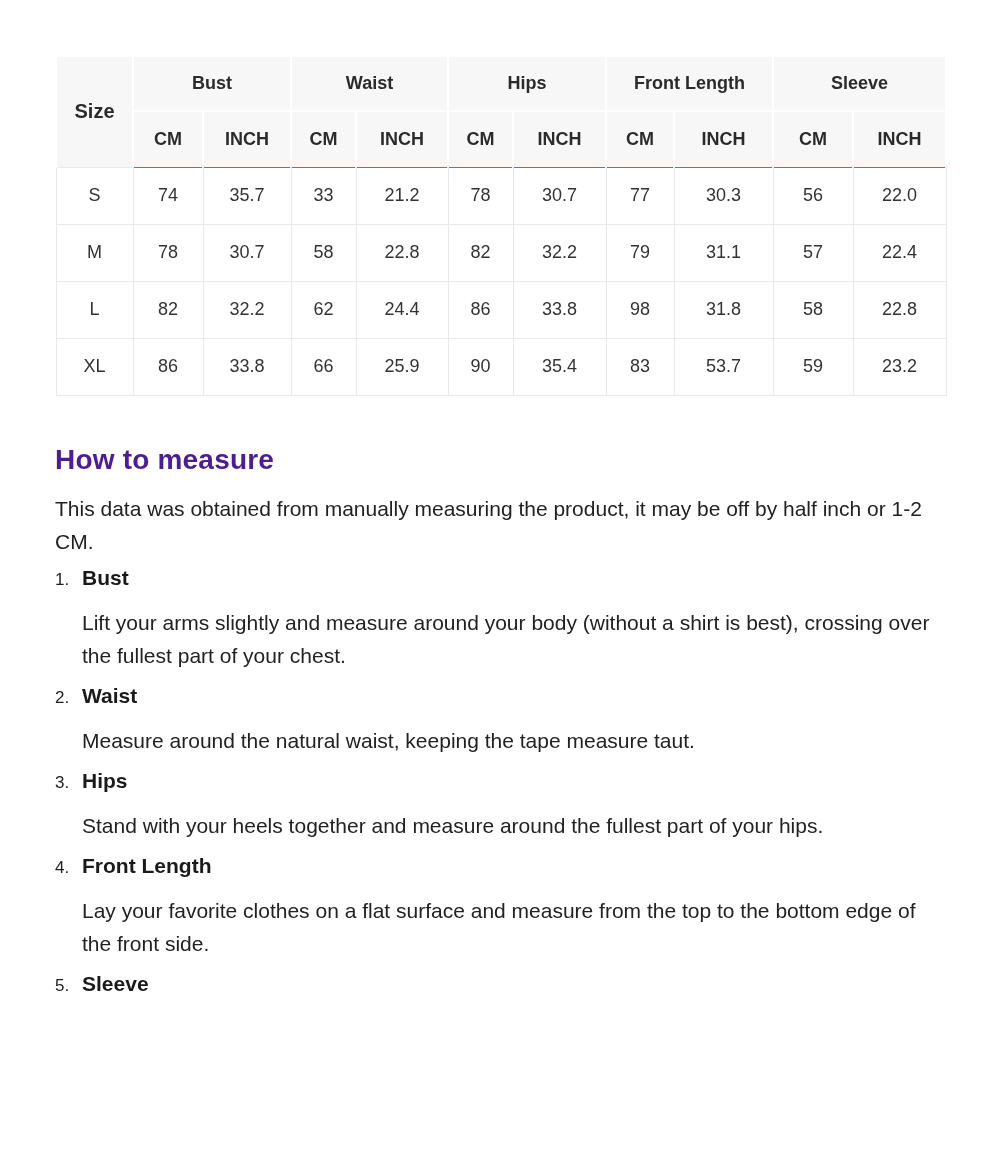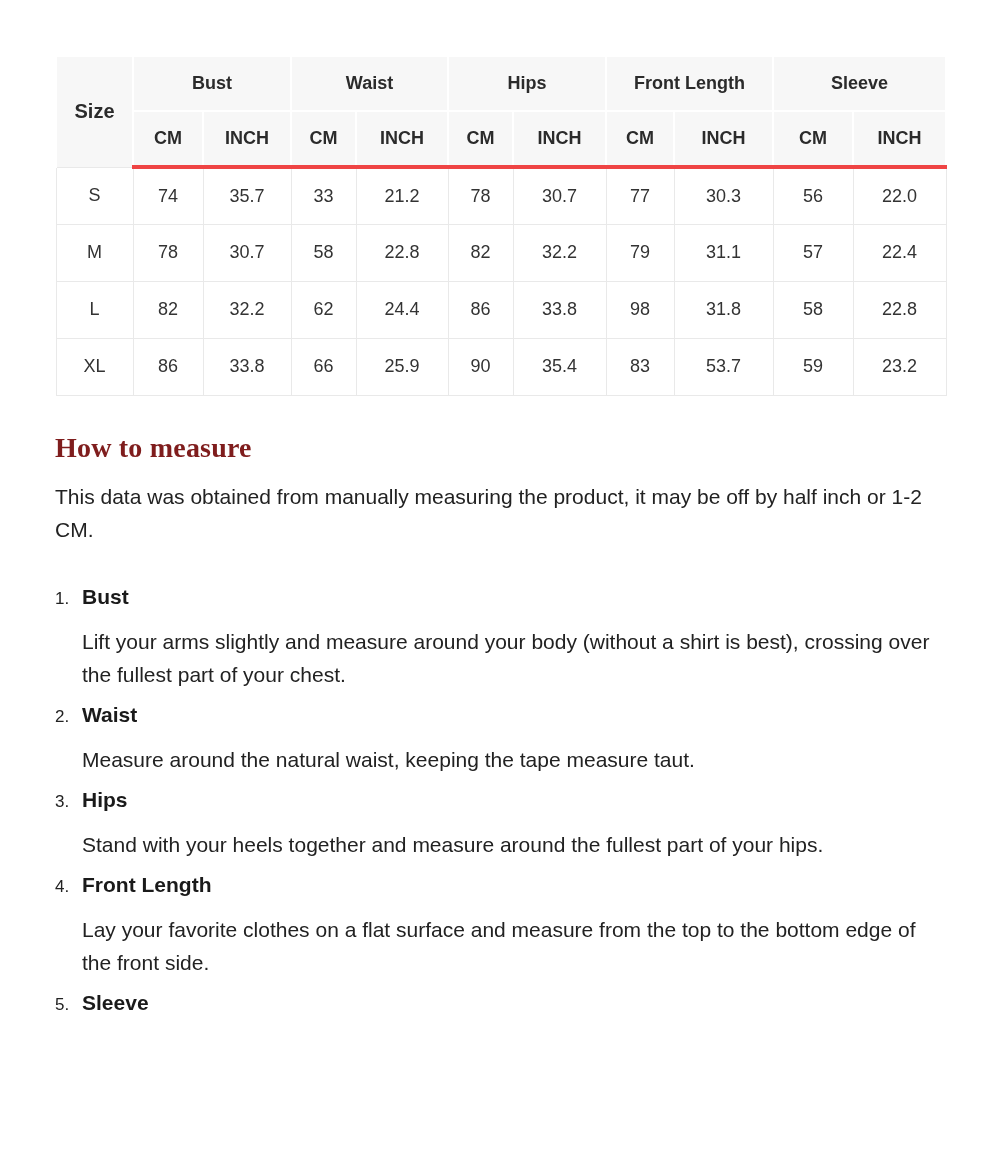--- a/index.html
+++ b/index.html
@@ -28,40 +28,39 @@
     color: #333333;
     font-size: 18px;
   }
   table.size-chart thead th {
     background: #f7f7f7;
     border: 2px solid #ffffff;
     font-weight: 700;
     color: #2b2b2b;
   }
   table.size-chart thead tr.group-row th { height: 55px; }
-  table.size-chart thead tr.unit-row th  { height: 56px; border-bottom: 4px solid #ef4444; }
+  table.size-chart thead tr.unit-row th  { height: 56px; border-bottom: 1px solid #ef4444; }
   table.size-chart thead th.size-th { border-bottom: 1px solid #e9e9e9; font-size: 20px; }
   table.size-chart tbody td {
     border: 1px solid #e9e9e9;
     height: 57px;
     background: #ffffff;
     font-weight: 400;
   }
 
   
   h2.howto-title {
-    margin: 36px 0 16px 0;
+    margin: 48px 0 16px 0;
     font-size: 28px;
     font-weight: 700;
-    color: #7f1d1d;
+    color: #4c1d95;
     letter-spacing: 0.2px;
-    font-family: Liberation Serif, serif;
   }
   p.howto-intro {
-    margin: 0 0 39px 0;
+    margin: 0 0 8px 0;
     font-size: 21px;
     line-height: 33px;
     max-width: 890px;
   }
   .steps { margin-top: 0; }
   .step { margin-bottom: 2px; }
   .step-head {
     display: flex;
     align-items: baseline;
     margin-bottom: 10px;

